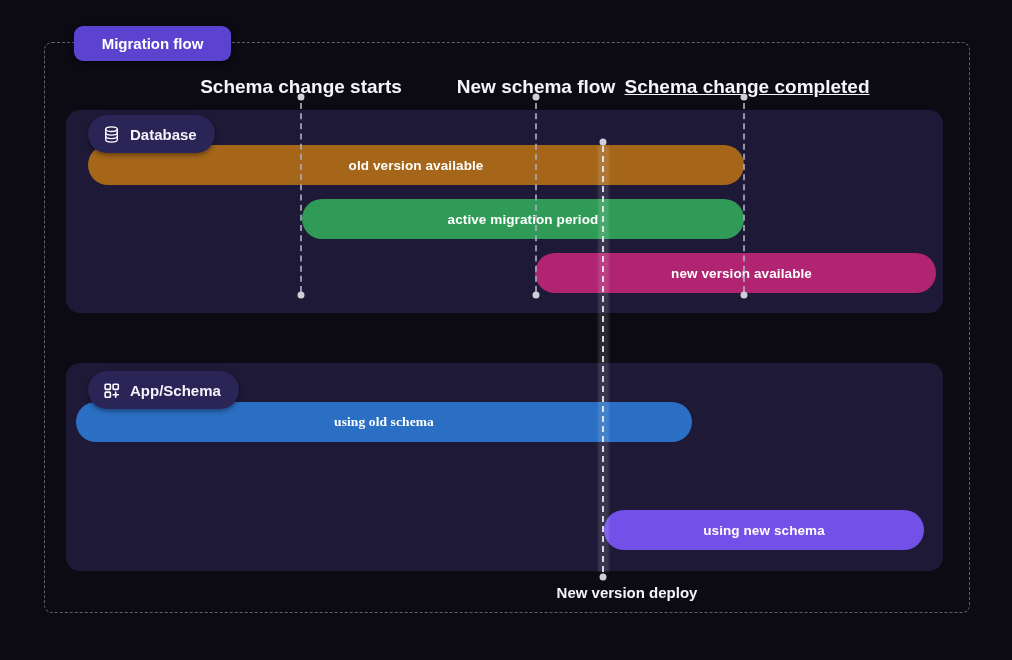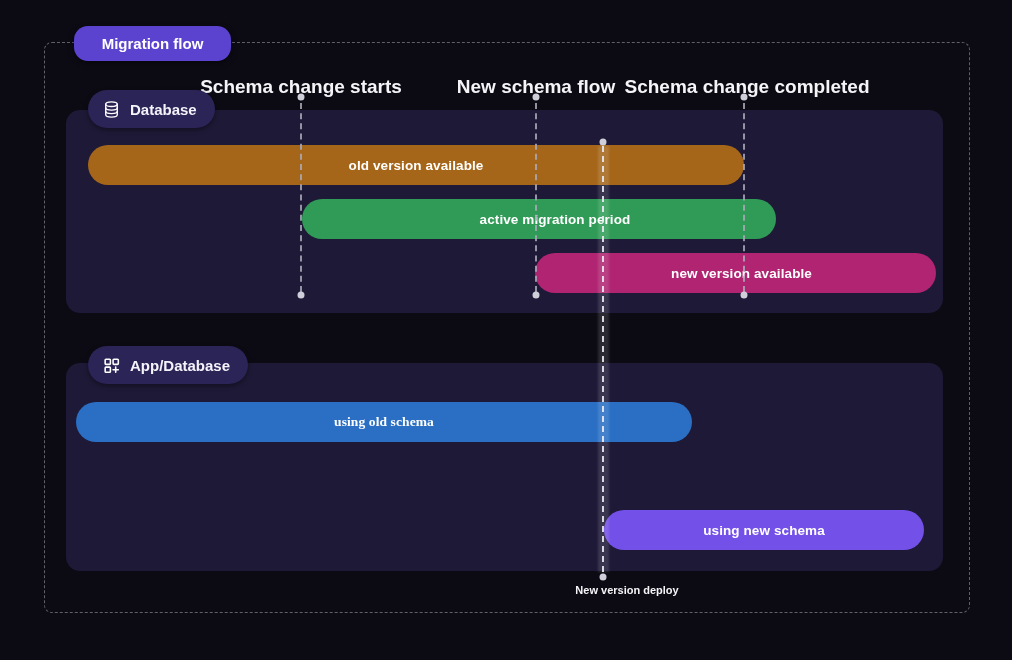--- a/index.html
+++ b/index.html
@@ -12,40 +12,41 @@
   .canvas{position:relative;width:1012px;height:660px;}
 
   .outer-frame{
     position:absolute;left:44px;top:42px;width:924px;height:569px;
     border:1.5px dashed rgba(200,200,212,0.45);
     border-radius:8px;
   }
 
   .title-badge{
     position:absolute;left:74px;top:26px;width:157px;height:35px;
-    border-radius:14px;
+    border-radius:9px;
     display:flex;align-items:center;justify-content:center;
     color:#fff;font-size:15px;font-weight:bold;
     box-shadow:0 2px 6px rgba(0,0,0,0.45);
   }
 
   .panel{
     position:absolute;left:66px;width:877px;
     border-radius:14px;
   }
   .panel-db{top:110px;height:203px;}
   .panel-app{top:363px;height:208px;}
 
   .section-badge{
     position:absolute;height:38px;
     border-radius:19px;
     display:flex;align-items:center;gap:9px;
     padding:0 18px 0 14px;
     color:#f4f3fa;font-size:15px;font-weight:bold;
     box-shadow:0 2px 5px rgba(0,0,0,0.4);
+    margin-top:25px;
   }
   .badge-db{left:88px;top:90px;}
   .badge-app{left:88px;top:346px;}
   .section-badge svg{display:block;}
 
   .bar{
     position:absolute;height:40px;border-radius:20px;
     display:flex;align-items:center;justify-content:center;
     color:#fff;font-size:13.5px;font-weight:bold;
     letter-spacing:0.1px;
@@ -69,38 +70,38 @@
     position:absolute;left:598px;top:146px;width:11px;height:426px;
     background:rgba(255,255,255,0.13);
     filter:blur(1px);
   }
   .deploy-line{
     position:absolute;left:602px;top:146px;height:426px;width:0;
     border-left:2px dashed rgba(235,235,243,0.9);
   }
   .deploy-label{
     position:absolute;top:584px;left:603px;transform:translateX(-50%);
-    color:#f5f5f8;font-size:11px;font-weight:bold;white-space:nowrap;padding-left:48px;
+    color:#f5f5f8;font-size:15px;font-weight:bold;white-space:nowrap;padding-left:48px;
   }
 </style>
 </head>
 <body>
 
 <div class="canvas">
 
   <div class="outer-frame"></div>
 
   <div class="panel panel-db" style="background-color: rgb(30, 25, 54);"></div>
 
   <div class="panel panel-app" style="background-color: rgb(30, 25, 54);"></div>
 
   <div class="bar" style="left: 88px; top: 145px; width: 656px; background-color: rgb(165, 102, 26);">
     <span>old version available</span>
   </div>
-  <div class="bar" style="left: 302px; top: 199px; width: 442px; background-color: rgb(47, 155, 86); padding-left: 32px;">
+  <div class="bar" style="left: 302px; top: 199px; width: 442px; background-color: rgb(47, 155, 86);">
     <span>active migration period</span>
   </div>
   <div class="bar" style="left: 535px; top: 253px; width: 389px; background-color: rgb(176, 36, 114); padding-left: 12px;">
     <span>new version available</span>
   </div>
 
   <div class="bar" style="left: 76px; top: 402px; width: 616px; background-color: rgb(42, 111, 196); font-family: Liberation Serif, serif;">
     <span>using old schema</span>
   </div>
   <div class="bar" style="left: 604px; top: 510px; width: 320px; background-color: rgb(115, 80, 232);">
@@ -110,21 +111,21 @@
   <div class="milestone-label" style="left:301px;">Schema change starts</div>
   <div class="dot" style="left:301px;top:97px;"></div>
   <div class="vline vline-milestone" style="left:300px;"></div>
   <div class="dot" style="left:301px;top:295px;"></div>
 
   <div class="milestone-label" style="left:536px;">New schema flow</div>
   <div class="dot" style="left:536px;top:97px;"></div>
   <div class="vline vline-milestone" style="left:535px;"></div>
   <div class="dot" style="left:536px;top:295px;"></div>
 
-  <div class="milestone-label" style="left:747px;">Schema change completed</div>
+  <div class="milestone-label" style="left:747px;text-decoration:underline;">Schema change completed</div>
   <div class="dot" style="left:744px;top:97px;"></div>
   <div class="vline vline-milestone" style="left:743px;"></div>
   <div class="dot" style="left:744px;top:295px;"></div>
 
   <div class="deploy-glow"></div>
   <div class="deploy-line"></div>
   <div class="dot" style="left:603px;top:142px;"></div>
   <div class="dot" style="left:603px;top:577px;"></div>
   <div class="deploy-label">New version deploy</div>
 
@@ -142,20 +143,20 @@
 
   <div class="section-badge badge-app" style="background-color: rgb(43, 36, 87);">
     <span>
       <svg viewBox="0 0 24 24" width="19" height="19" fill="none" stroke="#ffffff" stroke-width="2" stroke-linecap="round">
         <rect x="4" y="4" width="6.6" height="6.6" rx="1"></rect>
         <rect x="14" y="4" width="6.6" height="6.6" rx="1"></rect>
         <rect x="4" y="14" width="6.6" height="6.6" rx="1"></rect>
         <path d="M17.3 14v6.6M14 17.3h6.6"></path>
       </svg>
     </span>
-    <span>App/Database</span>
+    <span>App/Schema</span>
   </div>
 
   <div class="title-badge" style="background-color: rgb(91, 67, 208);">
     <span>Migration flow</span>
   </div>
 
 </div>
 
 </body></html>

